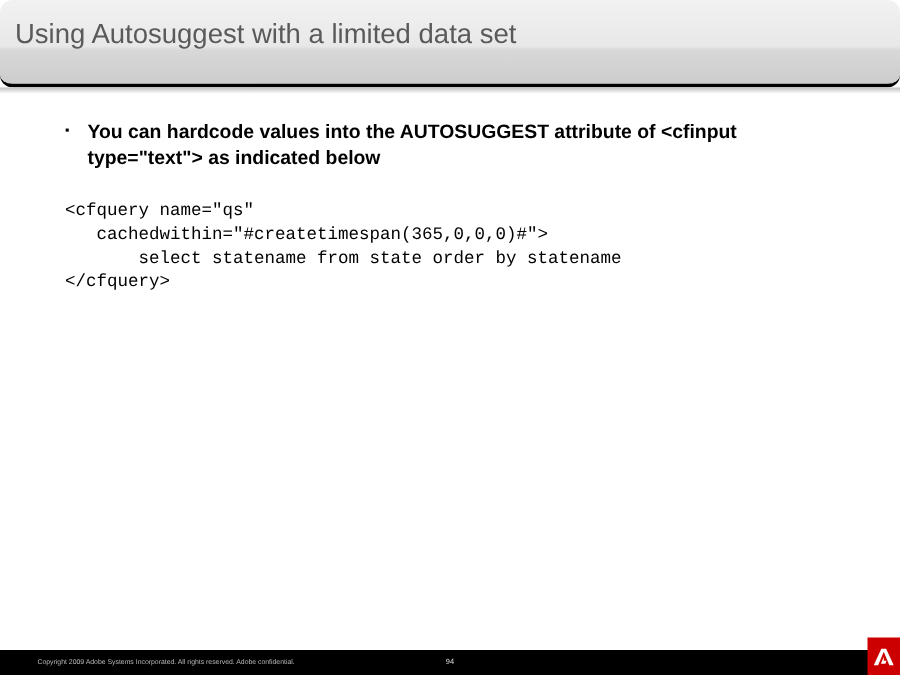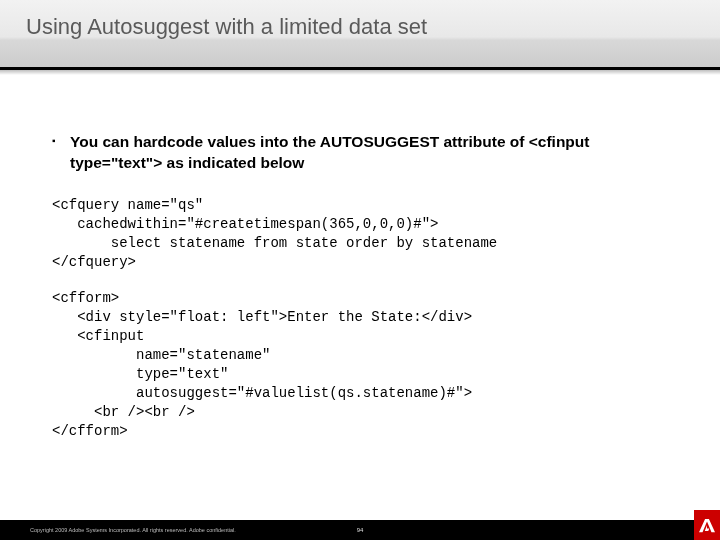--- a/index.html
+++ b/index.html
@@ -8,38 +8,38 @@
     height: 540px;
     font-family: Arial, Helvetica, sans-serif;
     background: #fff;
     position: relative;
     overflow: hidden;
   }
   .header {
     height: 70px;
     background: linear-gradient(to bottom, #f2f2f2 0%, #e8e8e8 55%, #d8d8d8 60%, #cccccc 100%);
     border-bottom: 3px solid #000;
-    padding: 14px 0 0 26px;
+    padding: 14px 0 0 12px;
     position: relative;
+    border-radius: 10px;
   }
   .header::after {
     content: "";
     position: absolute;
     left: 0; right: 0; bottom: -8px;
     height: 5px;
     background: linear-gradient(to bottom, rgba(0,0,0,0.25), rgba(0,0,0,0));
   }
   .title {
     font-size: 22px;
     color: #5a5a5a;
     font-weight: 400;
   }
   .content {
     padding: 26px 38px 0 52px;
-    margin-top: 36px;
   }
   .bullet {
     position: relative;
     font-size: 15.5px;
     color: #000;
     font-weight: 700;
     line-height: 1.35;
     margin-bottom: 22px;
     padding-left: 18px;
   }
@@ -98,28 +98,20 @@
 <div class="header">
   <div class="title">Using Autosuggest with a limited data set</div>
 </div>
 
 <div class="content">
   <div class="bullet">You can hardcode values into the AUTOSUGGEST attribute of &lt;cfinput type="text"&gt; as indicated below</div>
   <div class="code-block">&lt;cfquery name="qs"
    cachedwithin="#createtimespan(365,0,0,0)#"&gt;
        select statename from state order by statename
 &lt;/cfquery&gt;</div>
-  <div class="code-block">&lt;cfform&gt;
-   &lt;div style="float: left"&gt;Enter the State:&lt;/div&gt;
-   &lt;cfinput
-          name="statename"
-          type="text"
-          autosuggest="#valuelist(qs.statename)#"&gt;
-     &lt;br /&gt;&lt;br /&gt;
-&lt;/cfform&gt;</div>
 </div>
 
 <div class="footer">
   <span>Copyright 2009 Adobe Systems Incorporated.  All rights reserved.  Adobe confidential.</span>
   <span class="pagenum">94</span>
   <div class="logo">
     <svg viewBox="0 0 100 100">
       <path d="M 38 12 L 0 95 L 22 95 L 50 28 L 78 95 L 100 95 L 62 12 Z M 50 52 L 36 88 L 58 88 L 64 72 L 50 72 Z" fill="#fff"></path>
     </svg>
   </div>

